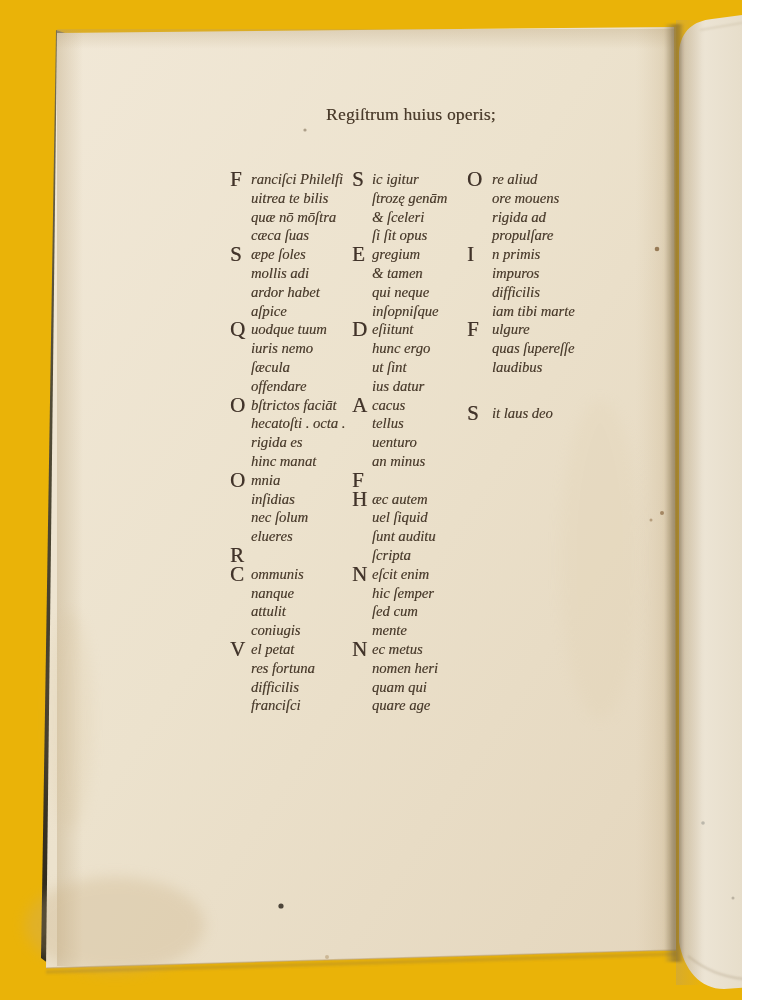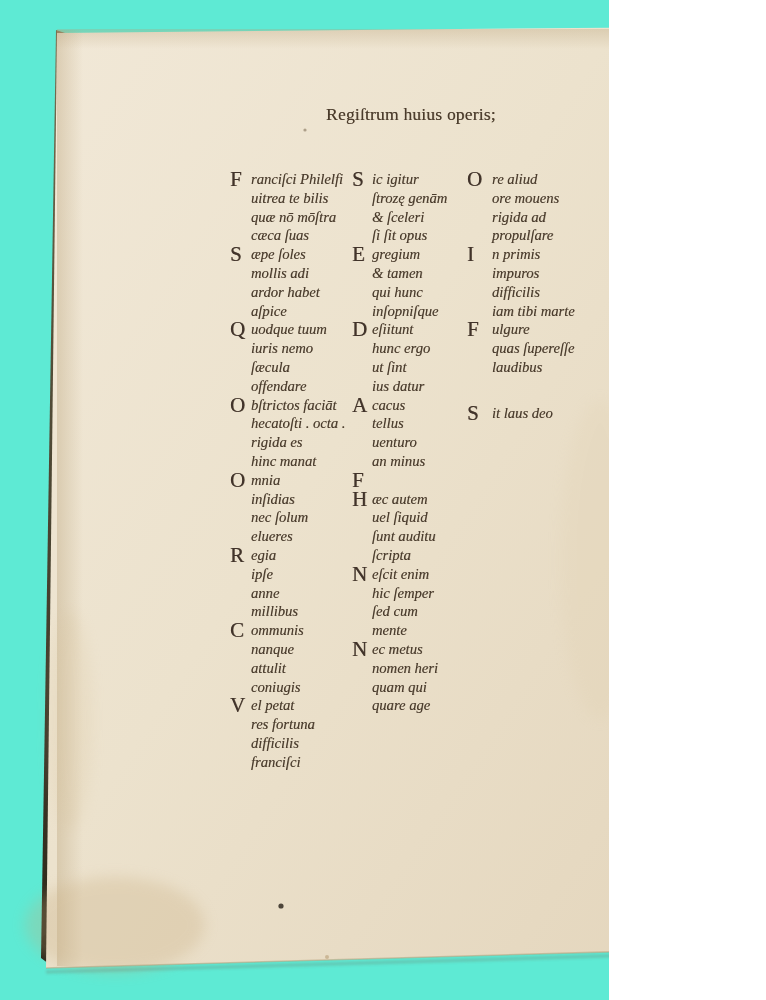--- a/index.html
+++ b/index.html
@@ -1,17 +1,17 @@
 <!DOCTYPE html>
 <html><head>
 <meta charset="utf-8">
 <style>
   html,body{margin:0;padding:0;background:#ffffff;}
   .photo{
-    position:relative;width:609px;height:1000px;background:#5eead4;
+    position:relative;width:742px;height:1000px;background:#eab308;
     overflow:hidden;font-family:"Liberation Serif","DejaVu Serif",serif;
   }
   .scene{position:absolute;left:0;top:0;z-index:0;}
   .content{position:absolute;left:0;top:0;width:766px;height:1000px;z-index:2;color:#493b2c;}
   .title{
     position:absolute;left:316px;top:104px;width:190px;text-align:center;
     font-size:17.5px;letter-spacing:0.2px;color:#4a3b2b;
     text-shadow:0.3px 0.3px 0.5px rgba(70,54,38,.55);
   }
   .col{position:absolute;top:170px;}
@@ -161,26 +161,20 @@
           <span class="initial">O</span>
           <div class="lines">
             <div class="line">mnia</div>
             <div class="line">inſidias</div>
             <div class="line">nec ſolum</div>
             <div class="line">elueres</div>
           </div>
         </div>
         <div class="entry">
           <span class="initial">R</span>
-          <div class="lines">
-            <div class="line">egia</div>
-            <div class="line">ipſe</div>
-            <div class="line">anne</div>
-            <div class="line">millibus</div>
-          </div>
         </div>
         <div class="entry">
           <span class="initial">C</span>
           <div class="lines">
             <div class="line">ommunis</div>
             <div class="line">nanque</div>
             <div class="line">attulit</div>
             <div class="line">coniugis</div>
           </div>
         </div>
@@ -202,21 +196,21 @@
             <div class="line">ſtrozę genām</div>
             <div class="line">&amp; ſceleri</div>
             <div class="line">ſi ſit opus</div>
           </div>
         </div>
         <div class="entry">
           <span class="initial">E</span>
           <div class="lines">
             <div class="line">gregium</div>
             <div class="line">&amp; tamen</div>
-            <div class="line">qui hunc</div>
+            <div class="line">qui neque</div>
             <div class="line">inſopniſque</div>
           </div>
         </div>
         <div class="entry">
           <span class="initial">D</span>
           <div class="lines">
             <div class="line">eſiitunt</div>
             <div class="line">hunc ergo</div>
             <div class="line">ut ſint</div>
             <div class="line">ius datur</div>

